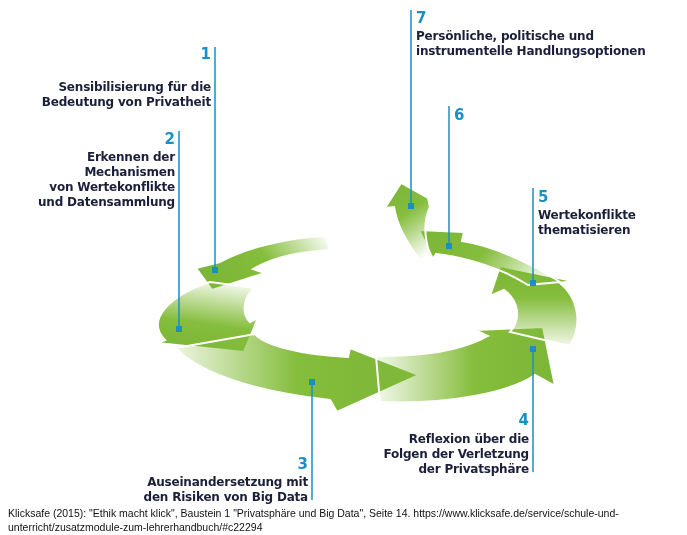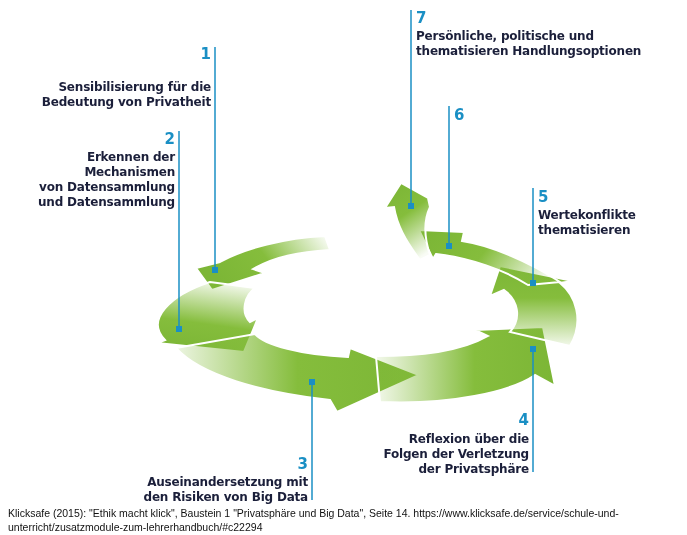--- a/index.html
+++ b/index.html
@@ -89,21 +89,21 @@
 
   <div class="num r" style="left:160px;top:46px;width:51px;">1</div>
   <div class="lbl r" style="left:40px;top:80px;width:171px;">
     <div>Sensibilisierung für die</div>
     <div>Bedeutung von Privatheit</div>
   </div>
 
   <div class="num r" style="left:120px;top:131px;width:55px;">2</div>
   <div class="lbl r" style="left:0px;top:150px;width:175px;">
     <div>Erkennen der Mechanismen</div>
-    <div>von Datensammlung</div>
+    <div>von Wertekonflikte</div>
     <div>und Datensammlung</div>
   </div>
 
   <div class="num r" style="left:250px;top:456px;width:58px;">3</div>
   <div class="lbl r" style="left:140px;top:475px;width:168px;">
     <div>Auseinandersetzung mit</div>
     <div>den Risiken von Big Data</div>
   </div>
 
   <div class="num r" style="left:480px;top:412px;width:49px;">4</div>
@@ -117,20 +117,20 @@
   <div class="lbl" style="left:538px;top:208px;width:140px;">
     <div>Wertekonflikte</div>
     <div>thematisieren</div>
   </div>
 
   <div class="num" style="left:454px;top:107px;">6</div>
 
   <div class="num" style="left:416px;top:10px;">7</div>
   <div class="lbl" style="left:416px;top:29px;width:260px;">
     <div>Persönliche, politische und</div>
-    <div>thematisieren Handlungsoptionen</div>
+    <div>instrumentelle Handlungsoptionen</div>
   </div>
 </div>
 
 <div class="caption">
   <div>Klicksafe (2015): "Ethik macht klick", Baustein 1 "Privatsphäre und Big Data", Seite 14. https://www.klicksafe.de/service/schule-und-</div>
   <div>unterricht/zusatzmodule-zum-lehrerhandbuch/#c22294</div>
 </div>
 
 </body></html>

